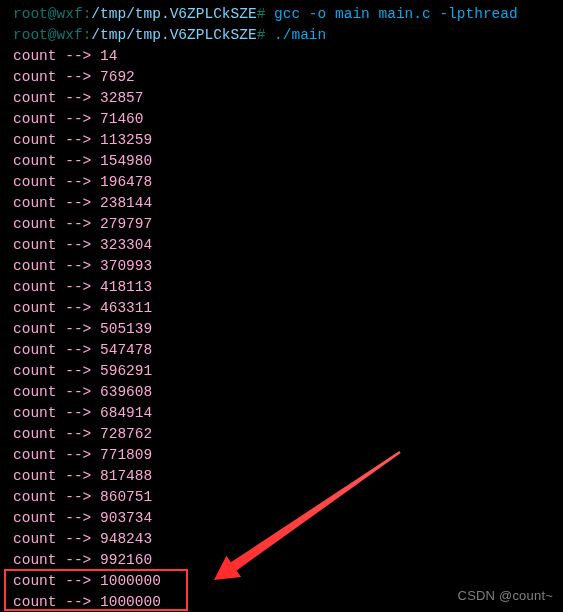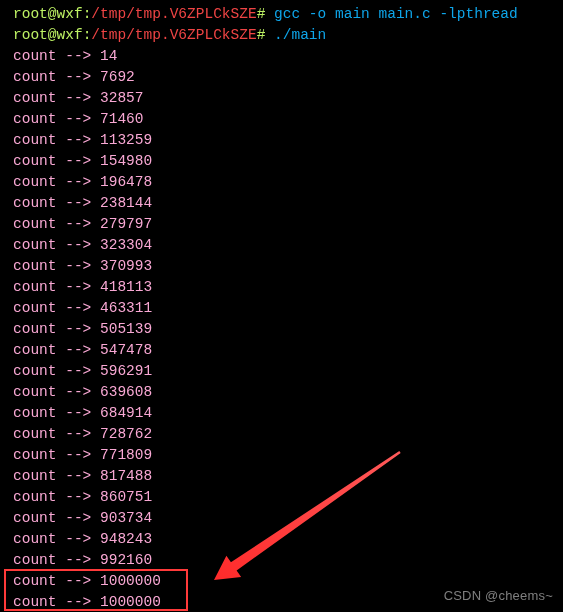--- a/index.html
+++ b/index.html
@@ -11,22 +11,22 @@
     line-height: 21px;
     color: #dcdcdc;
     position: relative;
     overflow: hidden;
   }
   .terminal {
     padding: 4px 0 0 13px;
     white-space: pre;
   }
   .line { display: block; }
-  .prompt-user { color: #bef264; }
-  .prompt-path { color: #ef4444; }
+  .prompt-user { color: #0f766e; }
+  .prompt-path { color: #7dd3fc; }
   .cmd { color: #0ea5e9; }
   .out { color: #f9a8d4; }
   .highlight-box {
     position: absolute;
     border: 2px solid #ff3a3a;
     background: transparent;
     pointer-events: none;
   }
   .arrow-svg {
     position: absolute;
@@ -52,13 +52,13 @@
 <svg class="arrow-svg" id="arrow" width="220" height="160" style="left: 192px; top: 440px;">
   <defs>
     <linearGradient id="arrGrad" x1="100%" y1="0%" x2="0%" y2="100%">
       <stop offset="0%" stop-color="#ff5a5a"></stop>
       <stop offset="100%" stop-color="#ff2a2a"></stop>
     </linearGradient>
   </defs>
   <polygon id="arrowPoly" fill="url(#arrGrad)" points="207.31971436548517,11.011459937345615 38.9362777759425,122.27537038197649 34.4010402125102,115.68510329761392 22,140 49.14056229366518,137.10347132179226 44.60532473023288,130.5132042374297 208.68028563451483,12.988540062654385"></polygon>
 </svg>
 
-<div class="watermark">CSDN @cheems~</div>
+<div class="watermark">CSDN @count~</div>
 
 </body></html>

